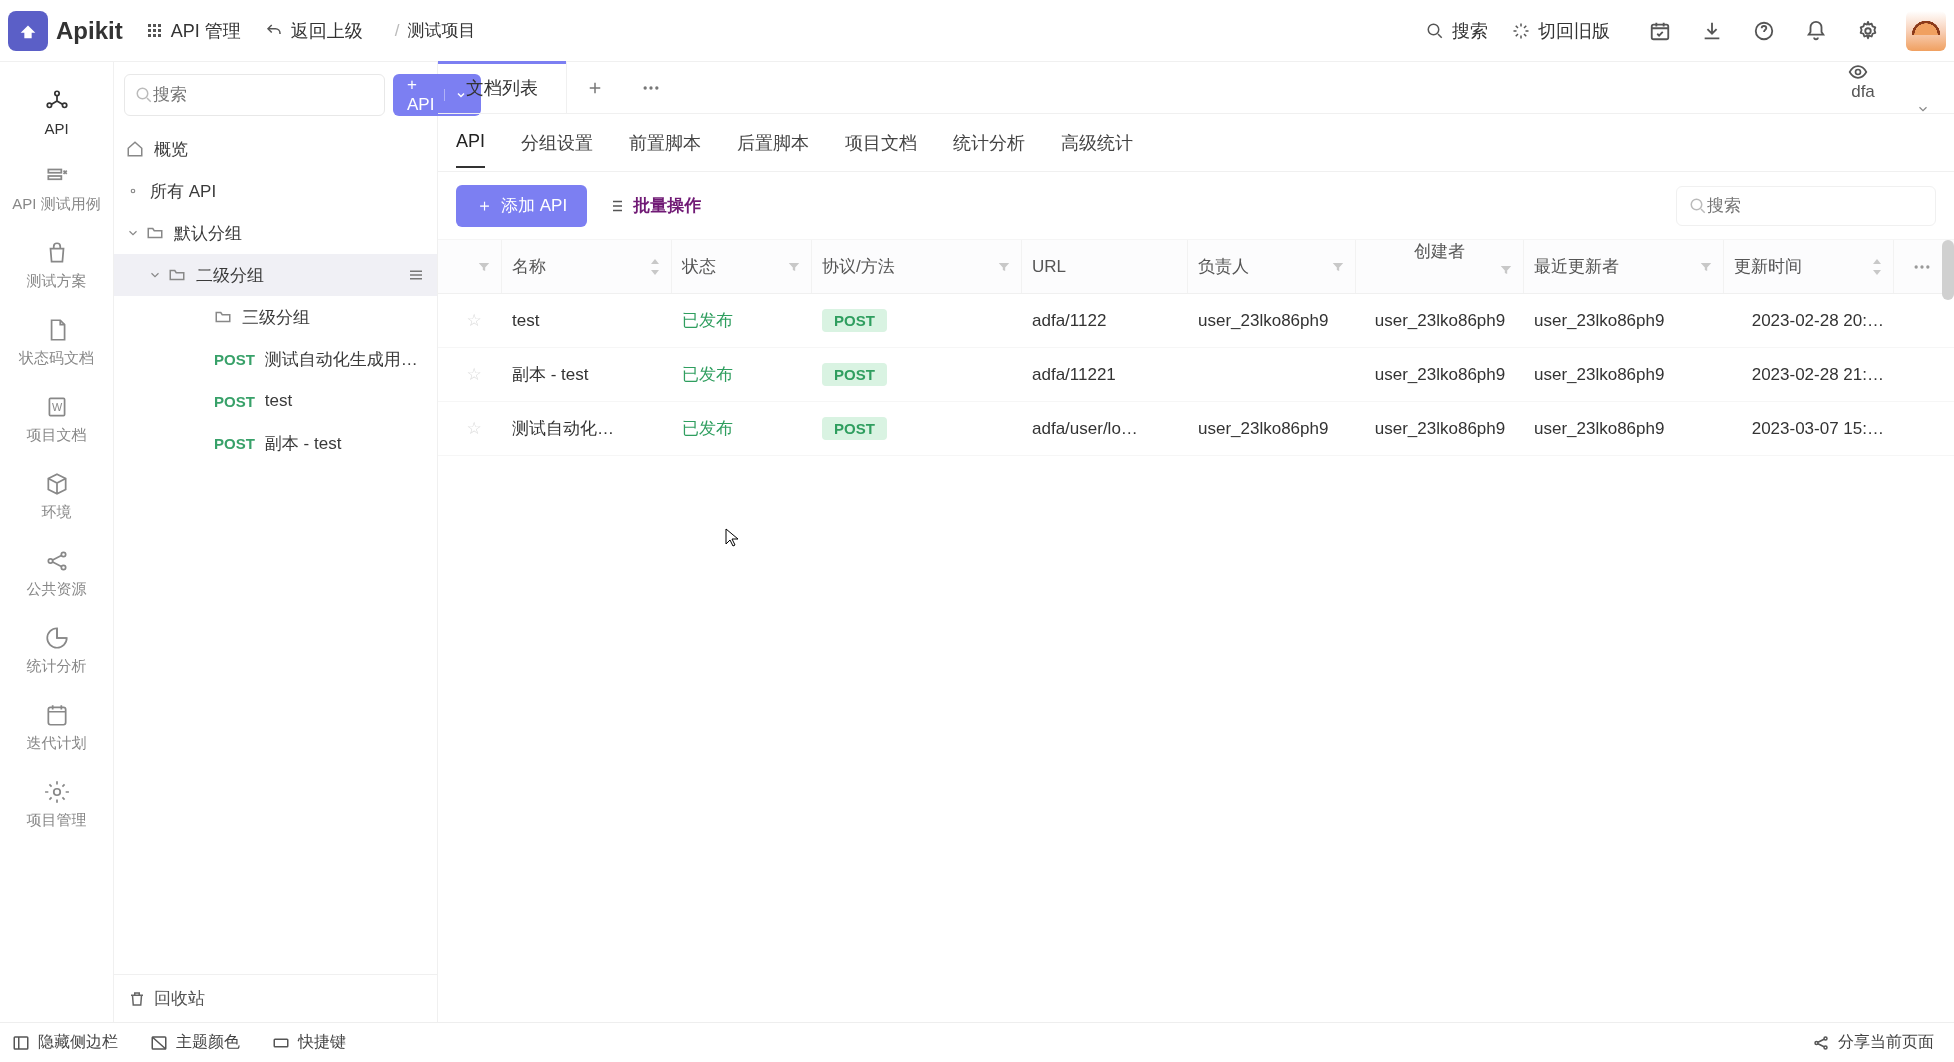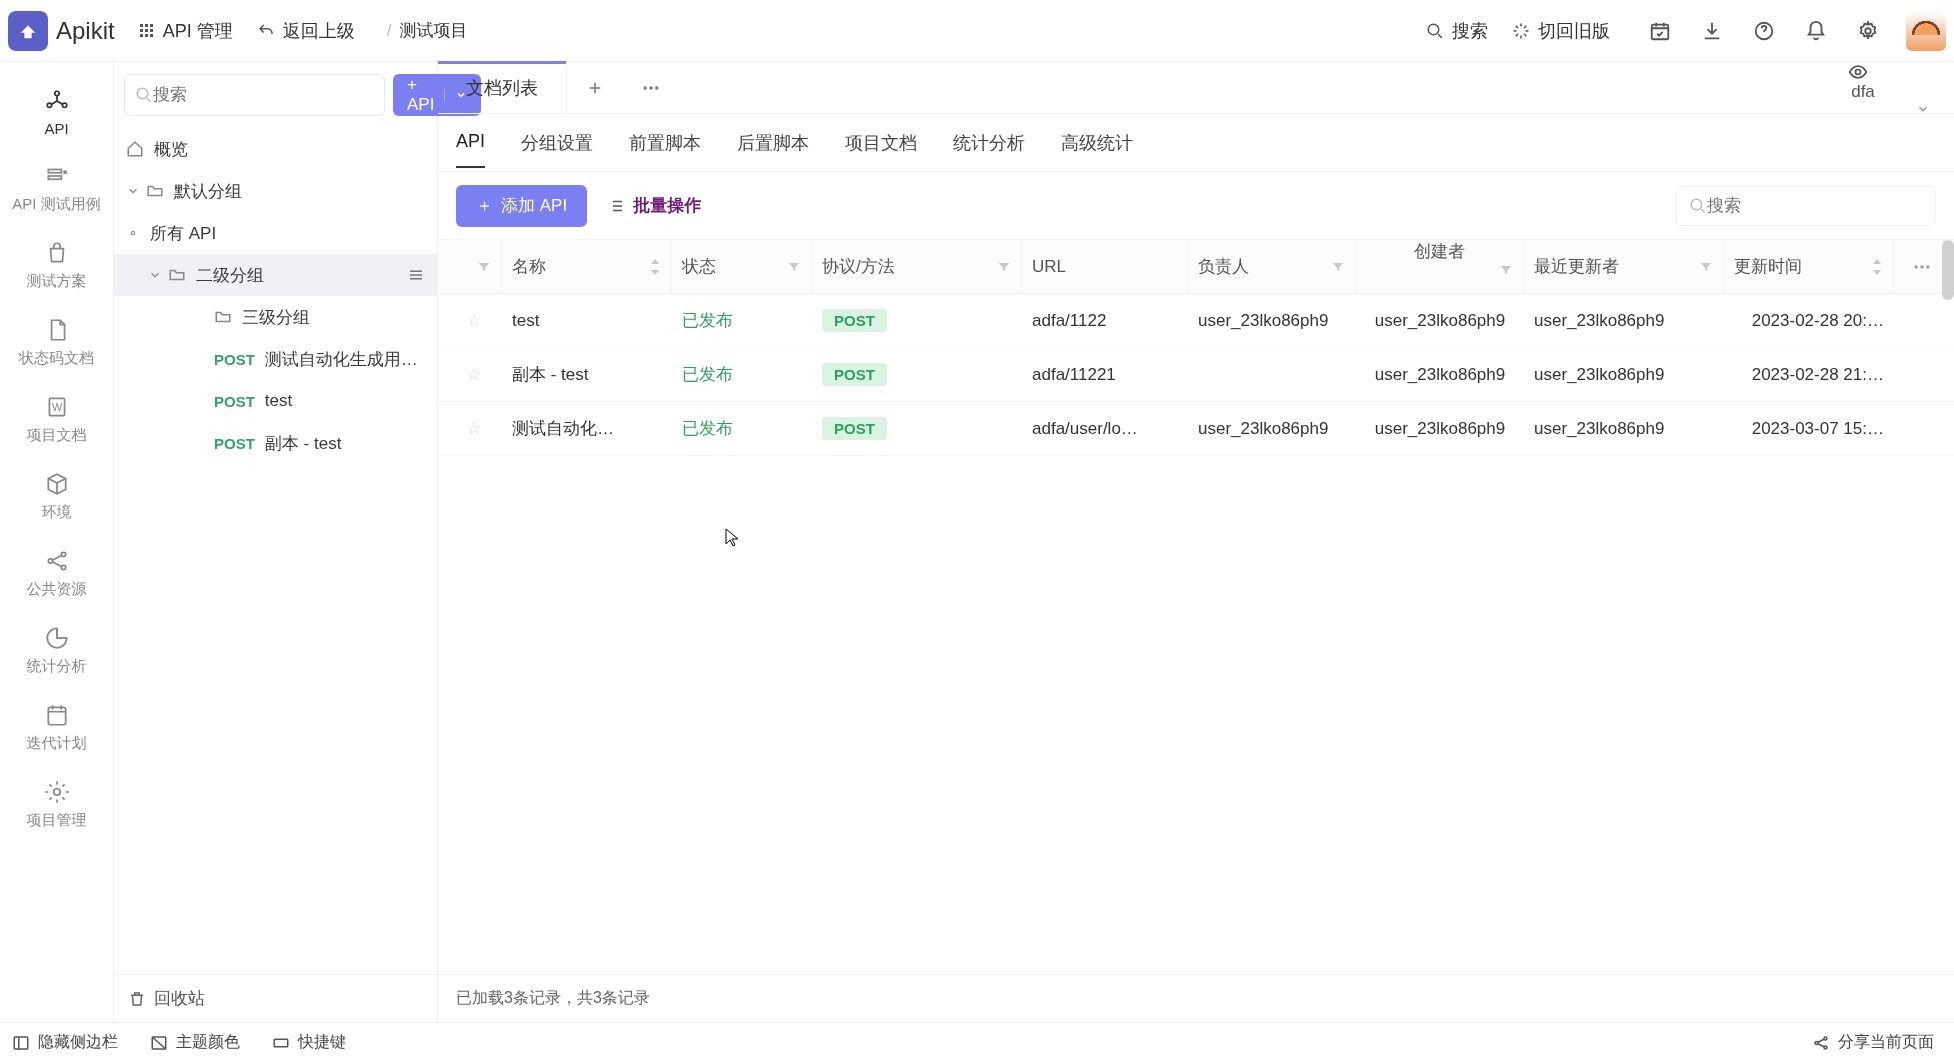--- a/index.html
+++ b/index.html
@@ -1,20 +1,20 @@
 <!DOCTYPE html>
 <html><head>
 <meta charset="utf-8">
 <style>
 * { box-sizing: border-box; margin: 0; padding: 0; }
 body { font-family: -apple-system, "PingFang SC", "Microsoft YaHei", sans-serif; font-size: 17px; color: #333; background: #fff; height: 1062px; width: 1954px; overflow: hidden; }
 .top-bar { height: 62px; display: flex; align-items: center; padding: 0 8px; border-bottom: 1px solid #f0f0f0; }
 .logo-box { width: 40px; height: 40px; background: #5b5fc7; border-radius: 8px; display: flex; align-items: center; justify-content: center; margin-right: 8px; }
 .logo-box svg { fill: #fff; }
-.brand { font-weight: 400; font-size: 24px; margin-right: 24px; text-align: right; }
+.brand { font-weight: 700; font-size: 24px; margin-right: 24px; text-align: right; }
 .top-link { display: flex; align-items: center; margin-right: 24px; color: #333; cursor: pointer; font-size: 18px; }
 .top-link .ico { margin-right: 8px; }
 .crumb-sep { color: #bbb; margin: 0 8px; }
 .spacer { flex: 1; }
 .top-icon { width: 32px; height: 32px; display: flex; align-items: center; justify-content: center; margin: 0 10px; cursor: pointer; color: #555; }
 .avatar { width: 40px; height: 40px; border-radius: 6px; background: linear-gradient(#fff 0%, #f8d0b8 50%, #f0a060 100%); margin-left: 12px; position: relative; overflow: hidden; }
 .avatar::before { content: ""; position: absolute; top: 4px; left: 4px; right: 4px; height: 20px; background: radial-gradient(circle at 50% 100%, #f0a060 45%, #8b3a1a 46%, #8b3a1a 55%, transparent 56%); }
 .body-row { display: flex; height: 960px; }
 .rail { width: 114px; border-right: 1px solid #f0f0f0; display: flex; flex-direction: column; align-items: center; padding-top: 14px; }
 .rail-item { width: 100%; display: flex; flex-direction: column; align-items: center; padding: 12px 0 14px; cursor: pointer; color: #888; font-size: 15px; }
@@ -291,40 +291,40 @@
           <span class="ind0"></span>
           <span class="tree-ico">
             <svg width="18" height="18" viewBox="0 0 24 24" fill="none" stroke="#888" stroke-width="2">
               <path d="M3 11l9-8 9 8v10H3z"></path>
             </svg>
           </span>
           <span class="grow">概览</span>
         </div>
       <div class="tree-row">
           <span class="ind0"></span>
+          <span class="tree-ico">
+            <svg width="14" height="14" viewBox="0 0 24 24" fill="none" stroke="#888" stroke-width="2">
+              <circle cx="12" cy="12" r="3"></circle>
+            </svg>
+          </span>
+          <span class="grow">所有 API</span>
+        </div>
+      <div class="tree-row">
+          <span class="ind0"></span>
           <span class="chevr">
             <svg width="14" height="14" viewBox="0 0 24 24" fill="none" stroke="#888" stroke-width="2">
               <path d="M6 9l6 6 6-6"></path>
             </svg>
           </span>
           <span class="tree-ico">
             <svg width="18" height="18" viewBox="0 0 24 24" fill="none" stroke="#888" stroke-width="2">
               <path d="M3 6h6l2 3h10v9H3z"></path>
             </svg>
           </span>
           <span class="grow">默认分组</span>
-        </div>
-      <div class="tree-row">
-          <span class="ind0"></span>
-          <span class="tree-ico">
-            <svg width="14" height="14" viewBox="0 0 24 24" fill="none" stroke="#888" stroke-width="2">
-              <circle cx="12" cy="12" r="3"></circle>
-            </svg>
-          </span>
-          <span class="grow">所有 API</span>
         </div>
       <div class="tree-row sel">
           <span class="ind1"></span>
           <span class="chevr">
             <svg width="14" height="14" viewBox="0 0 24 24" fill="none" stroke="#888" stroke-width="2">
               <path d="M6 9l6 6 6-6"></path>
             </svg>
           </span>
           <span class="tree-ico">
             <svg width="18" height="18" viewBox="0 0 24 24" fill="none" stroke="#888" stroke-width="2">
@@ -560,21 +560,20 @@
             <span class="method-badge">POST</span>
           </div>
         <div class="td col-url">adfa/user/lo…</div>
         <div class="td col-owner">user_23lko86ph9</div>
         <div class="td col-creator">user_23lko86ph9</div>
         <div class="td col-updater">user_23lko86ph9</div>
         <div class="td col-time">2023-03-07 15:…</div>
       </div>
       <div class="vscroll"></div>
     </div>
-    <div class="table-footer">已加载3条记录，共3条记录</div>
   </div>
 </div>
 
 <div class="status-bar">
   <div class="sb-item">
       <span class="ico">
         <svg width="18" height="18" viewBox="0 0 24 24" fill="none" stroke="#555" stroke-width="2">
           <rect x="3" y="4" width="18" height="16" rx="1"></rect>
           <path d="M9 4v16"></path>
         </svg>

